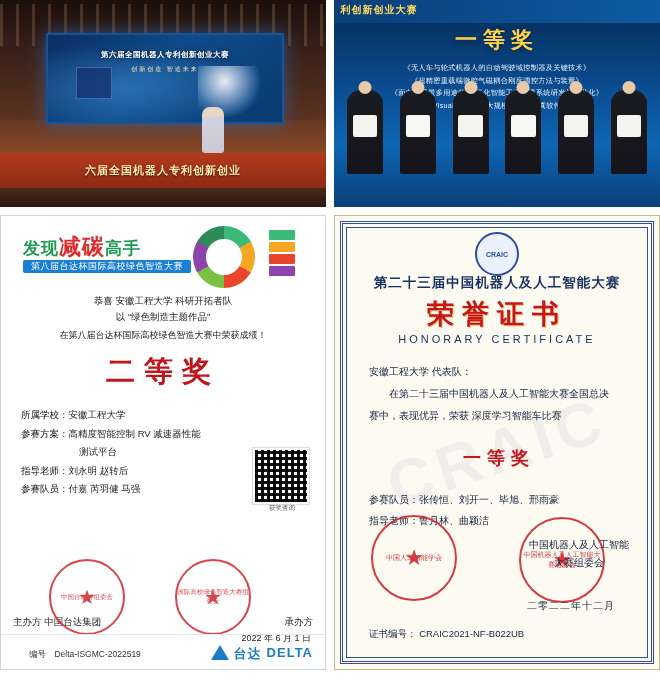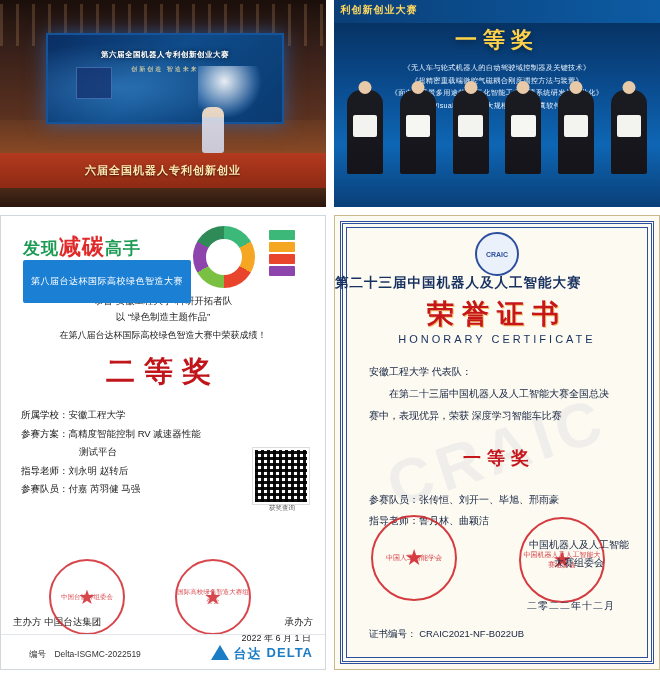--- a/index.html
+++ b/index.html
@@ -44,21 +44,21 @@
   .p2-person::before{content:"";position:absolute;left:50%;top:-9px;transform:translateX(-50%);width:13px;height:13px;border-radius:50%;background:#e8c9a8;}
   .p2-person::after{content:"";position:absolute;left:16%;top:30%;width:68%;height:26%;background:#f3f3ef;border-radius:2px;}
   .p2-person.f::after{background:#f6f6f2;}
 
   
   .cert1{background:#ffffff;border:1px solid #cfd6dd;}
   .c1-inner{position:absolute;inset:0;padding:10px 12px;box-sizing:border-box;}
   .c1-head{position:relative;height:62px;}
   .c1-logo{position:absolute;left:10px;top:6px;color:#1b9a52;font-weight:bold;font-size:17px;letter-spacing:1px;}
   .c1-logo .big{color:#e02a2a;font-size:22px;}
-  .c1-sub{position:absolute;left:10px;top:34px;background:#1b7fd4;color:#fff;font-size:9px;padding:15px 8px;border-radius:2px;letter-spacing:.5px;}
+  .c1-sub{position:absolute;left:10px;top:34px;background:#1b7fd4;color:#fff;font-size:9px;padding:0 8px;border-radius:2px;letter-spacing:.5px;}
   .c1-wheel{position:absolute;right:46px;top:0px;width:84px;height:62px;}
   .c1-ring{position:absolute;left:10px;top:0;width:62px;height:62px;border-radius:50%;
     background:conic-gradient(#3cb878 0deg 60deg,#f5a623 60deg 120deg,#e8452c 120deg 180deg,#7ac143 180deg 240deg,#8e44ad 240deg 300deg,#2e8b57 300deg 360deg);}
   .c1-ring::after{content:"";position:absolute;left:13px;top:13px;width:36px;height:36px;border-radius:50%;background:#fff;}
   .c1-swatches{position:absolute;right:-28px;top:4px;width:26px;}
   .c1-sw{height:10px;margin-bottom:2px;border-radius:1px;}
   .c1-line{color:#222;font-size:9.5px;text-align:center;margin:7px 0 2px;}
   .c1-line2{color:#222;font-size:9.5px;text-align:center;margin:3px 0;}
   .c1-line3{color:#222;font-size:9px;text-align:center;margin:5px 0 6px;}
   .c1-prize{text-align:center;color:#c0151a;font-size:29px;font-weight:bold;letter-spacing:9px;margin:10px 0 14px;}
@@ -84,21 +84,21 @@
   .c1-delta .txt{color:#1c7cc4;font-size:13px;font-weight:bold;letter-spacing:1px;}
 
   
   .cert2{background:#fdfaf2;border:1px solid #c9b98d;}
   .c2-border{position:absolute;inset:5px;border:3px double #2e4f9e;}
   .c2-border2{position:absolute;inset:11px;border:1px solid #2e4f9e;}
   .c2-wm{position:absolute;left:50%;top:52%;transform:translate(-50%,-50%) rotate(-18deg);
     font-size:62px;color:rgba(120,140,180,.10);font-weight:bold;letter-spacing:6px;white-space:nowrap;}
   .c2-badge{position:absolute;left:50%;top:16px;transform:translateX(-50%);width:40px;height:40px;border-radius:50%;
     background:#eaf1fb;border:2px solid #2e4f9e;color:#2e4f9e;font-size:7px;display:flex;align-items:center;justify-content:center;font-weight:bold;}
-  .c2-org{position:absolute;left:0;right:0;top:58px;text-align:left;color:#16305f;font-size:13.5px;font-weight:bold;letter-spacing:1px;}
+  .c2-org{position:absolute;left:0;right:0;top:58px;text-align:center;color:#16305f;font-size:13.5px;font-weight:bold;letter-spacing:1px;}
   .c2-honor{position:absolute;left:0;right:0;top:80px;text-align:center;color:#c6151b;font-size:27px;font-weight:bold;letter-spacing:8px;
     text-shadow:1px 1px 0 #f0c26a;}
   .c2-honor-en{position:absolute;left:0;right:0;top:117px;text-align:center;color:#16305f;font-size:11px;letter-spacing:3px;}
   .c2-body{position:absolute;left:34px;right:30px;top:145px;font-size:10px;color:#14233f;line-height:2.2;}
   .c2-prize{text-align:center;color:#c6151b;font-size:18px;font-weight:bold;letter-spacing:6px;margin:12px 0 10px;}
   .c2-members{font-size:10px;color:#14233f;line-height:2.1;}
   .c2-stamp{position:absolute;width:82px;height:82px;border:2px solid #d0282e;border-radius:50%;color:#d0282e;
     font-size:7px;display:flex;align-items:center;justify-content:center;text-align:center;opacity:.9;}
   .c2-stamp .star{position:absolute;font-size:22px;}
   .c2-stamp1{left:36px;bottom:68px;}

